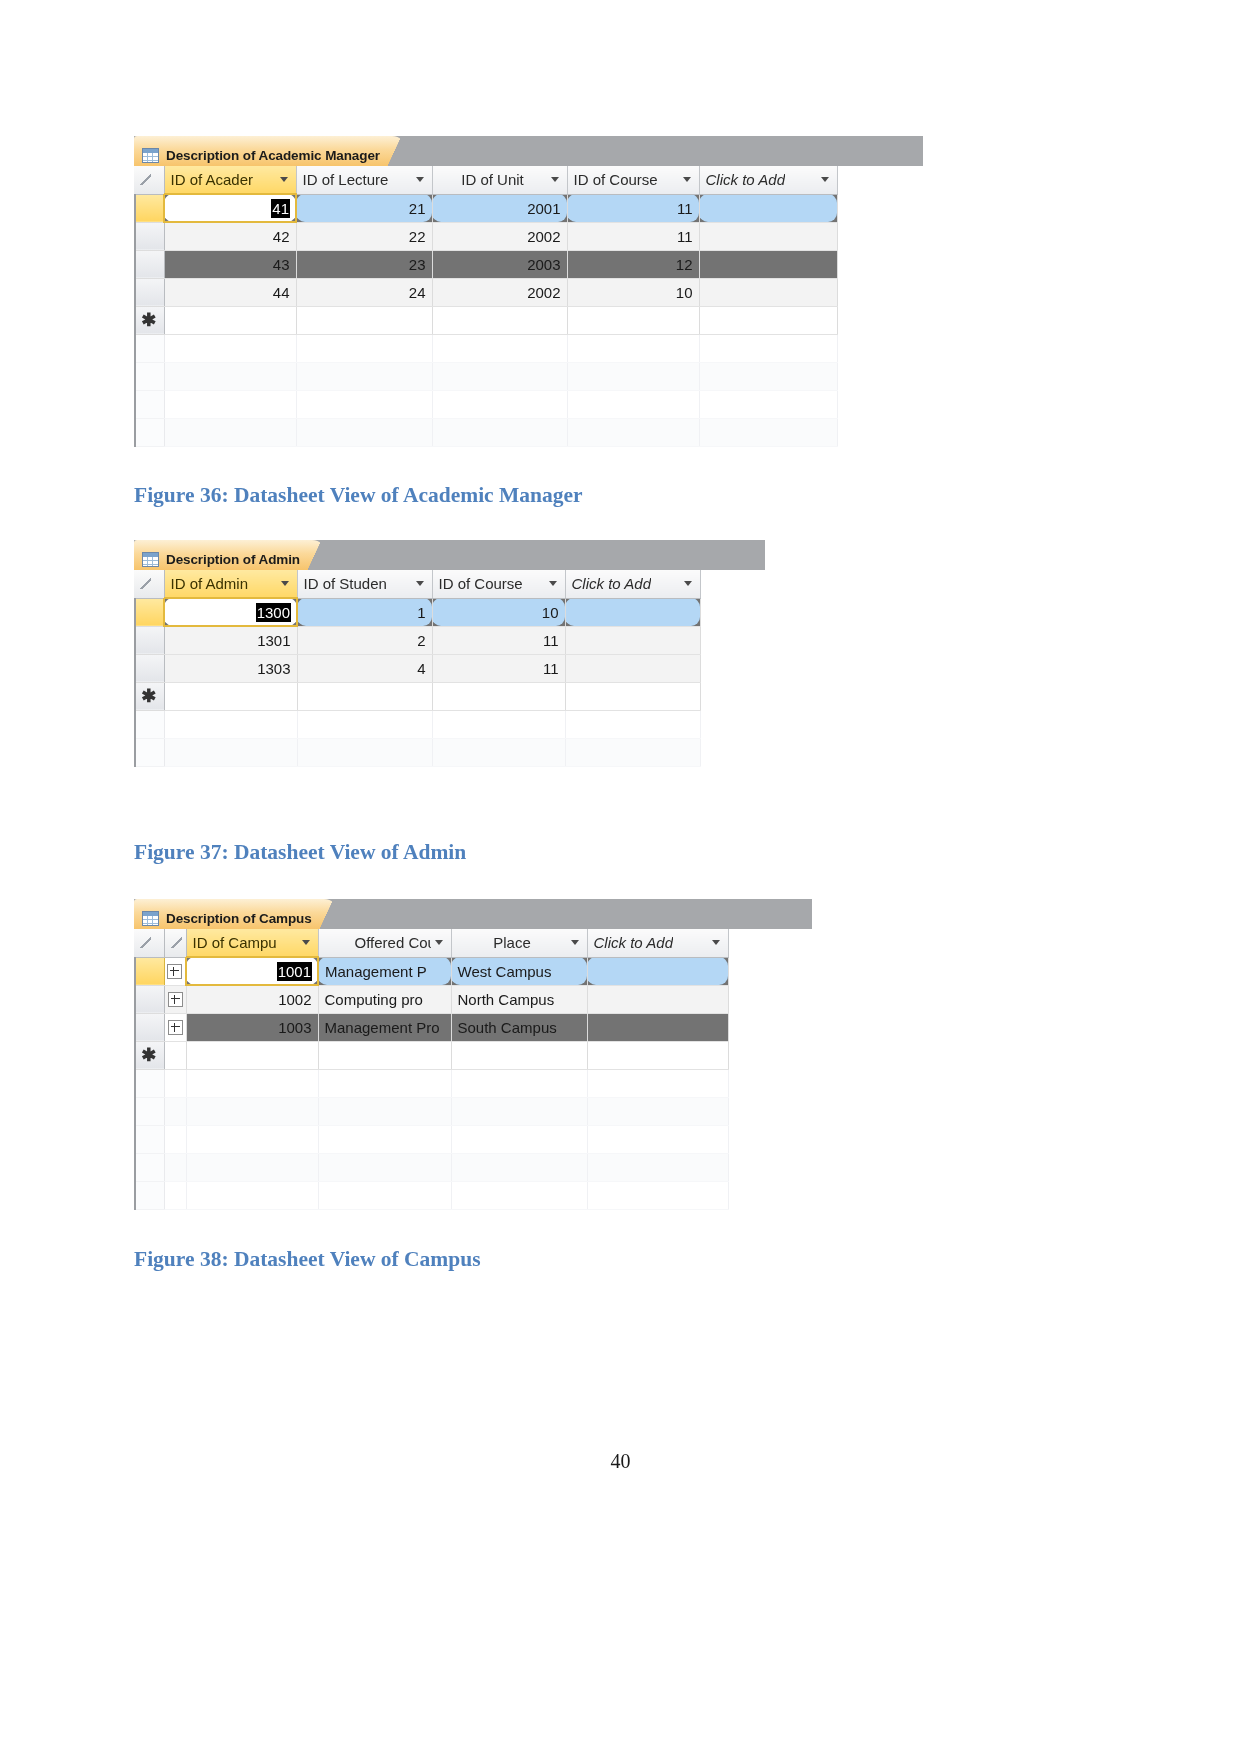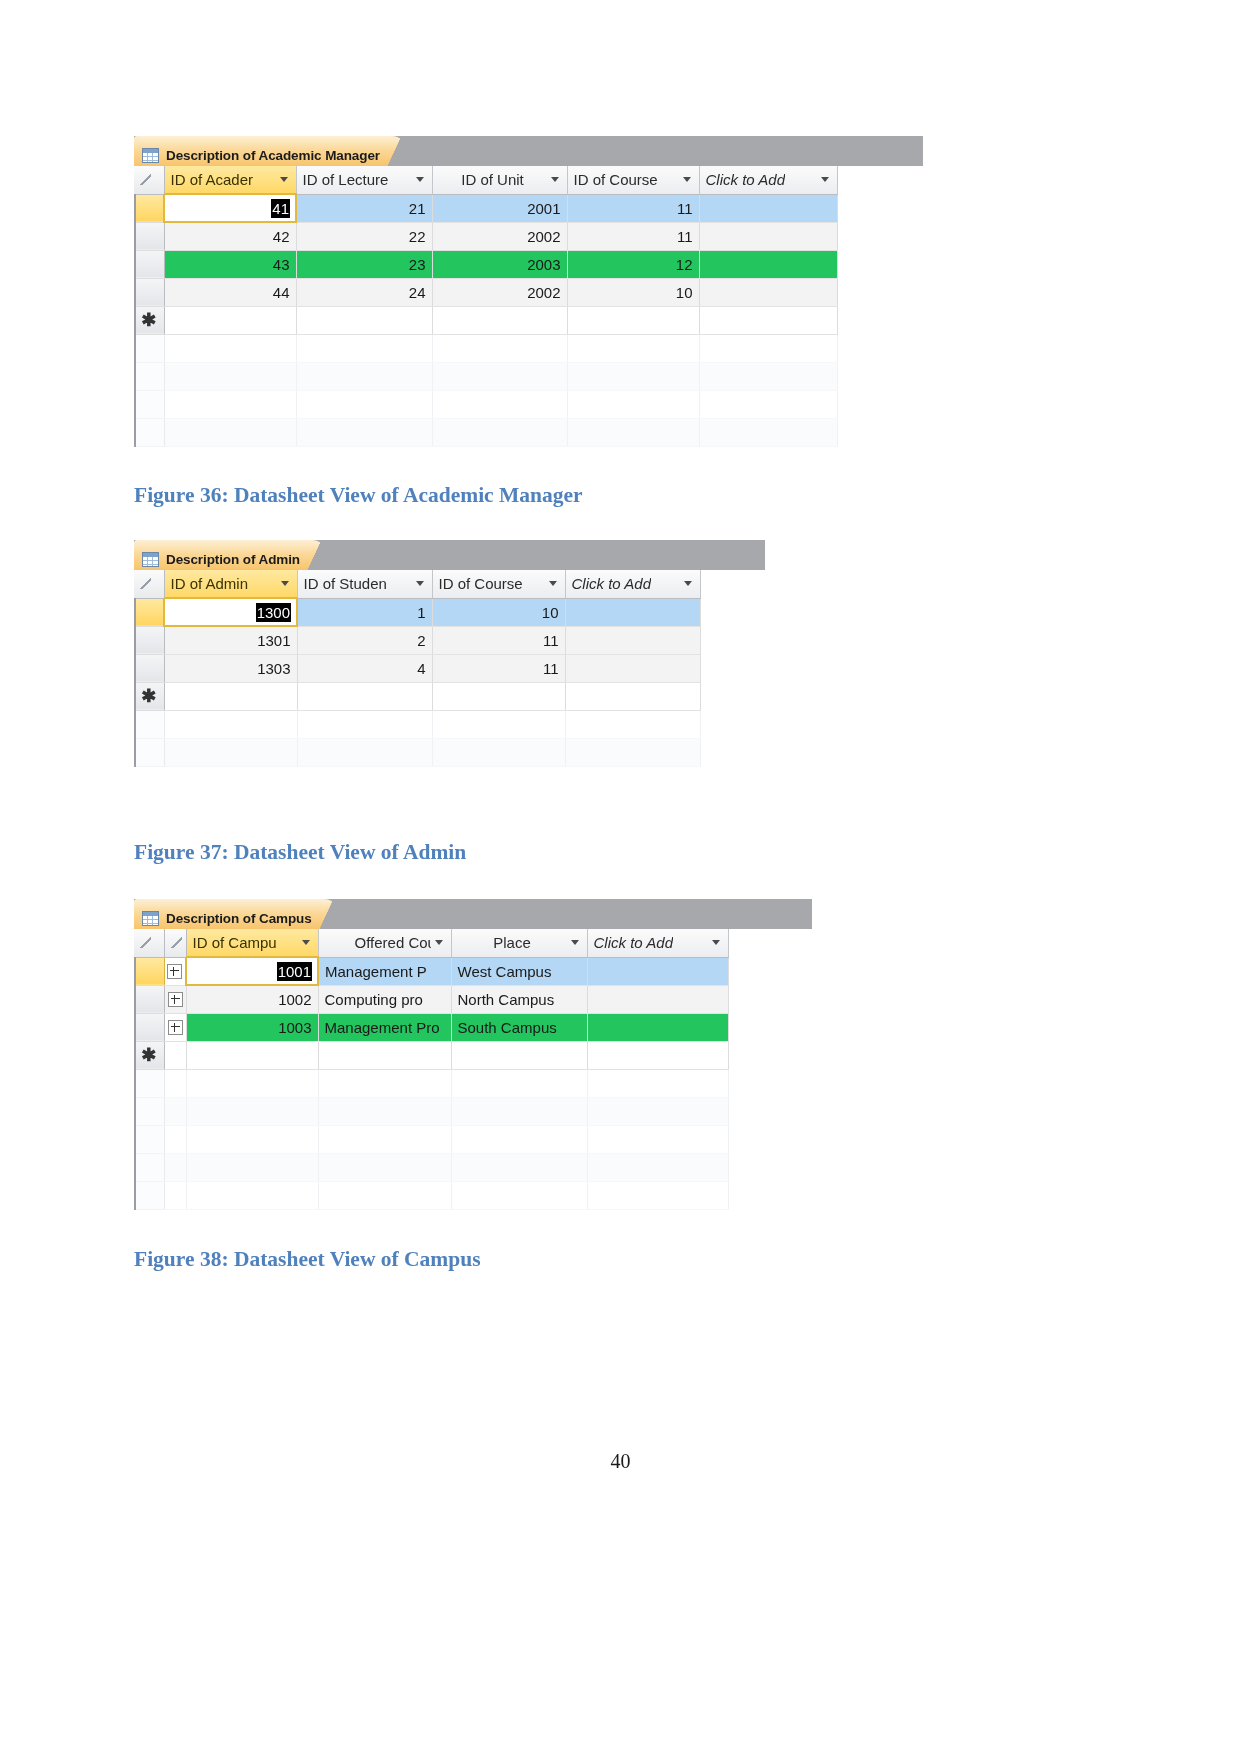--- a/index.html
+++ b/index.html
@@ -88,21 +88,21 @@
     color: #1b1b1b;
     white-space: nowrap;
     letter-spacing: -0.1px;
   }
 
   
   .ds-grid {
     display: table;
     table-layout: fixed;
     border-collapse: collapse;
-    background: #22c55e;
+    background: #737373;
   }
   .ds-row { display: table-row; }
   .ds-cell {
     display: table-cell;
     box-sizing: border-box;
     vertical-align: middle;
     font-size: 15px;
     color: #1a1a1a;
     border-right: 1px solid #dcdcdc;
     border-bottom: 1px solid #e2e2e2;
@@ -210,21 +210,21 @@
     position: absolute;
     background: #333;
   }
   .plusbox::before { left: 2px; right: 2px; top: 5px; height: 1px; }
   .plusbox::after  { top: 2px; bottom: 2px; left: 5px; width: 1px; }
 
   
   .data-row .ds-cell { height: 28px; }
   .data-row.alt .ds-cell { background: #f3f3f3; }
   .data-row.alt .expander { background: #f3f3f3; }
-  .data-row.selected .ds-cell { background: #b4d7f5; }
+  .data-row.selected .ds-cell { background: #b4d7f5; border-radius: 9px; }
   .num { text-align: right; }
   .txt { text-align: left; }
 
   
   .ds-cell.active-cell {
     background: #ffffff !important;
     border: 2px solid #e3b93d;
     padding: 0 5px;
     text-align: right;
     position: relative;

